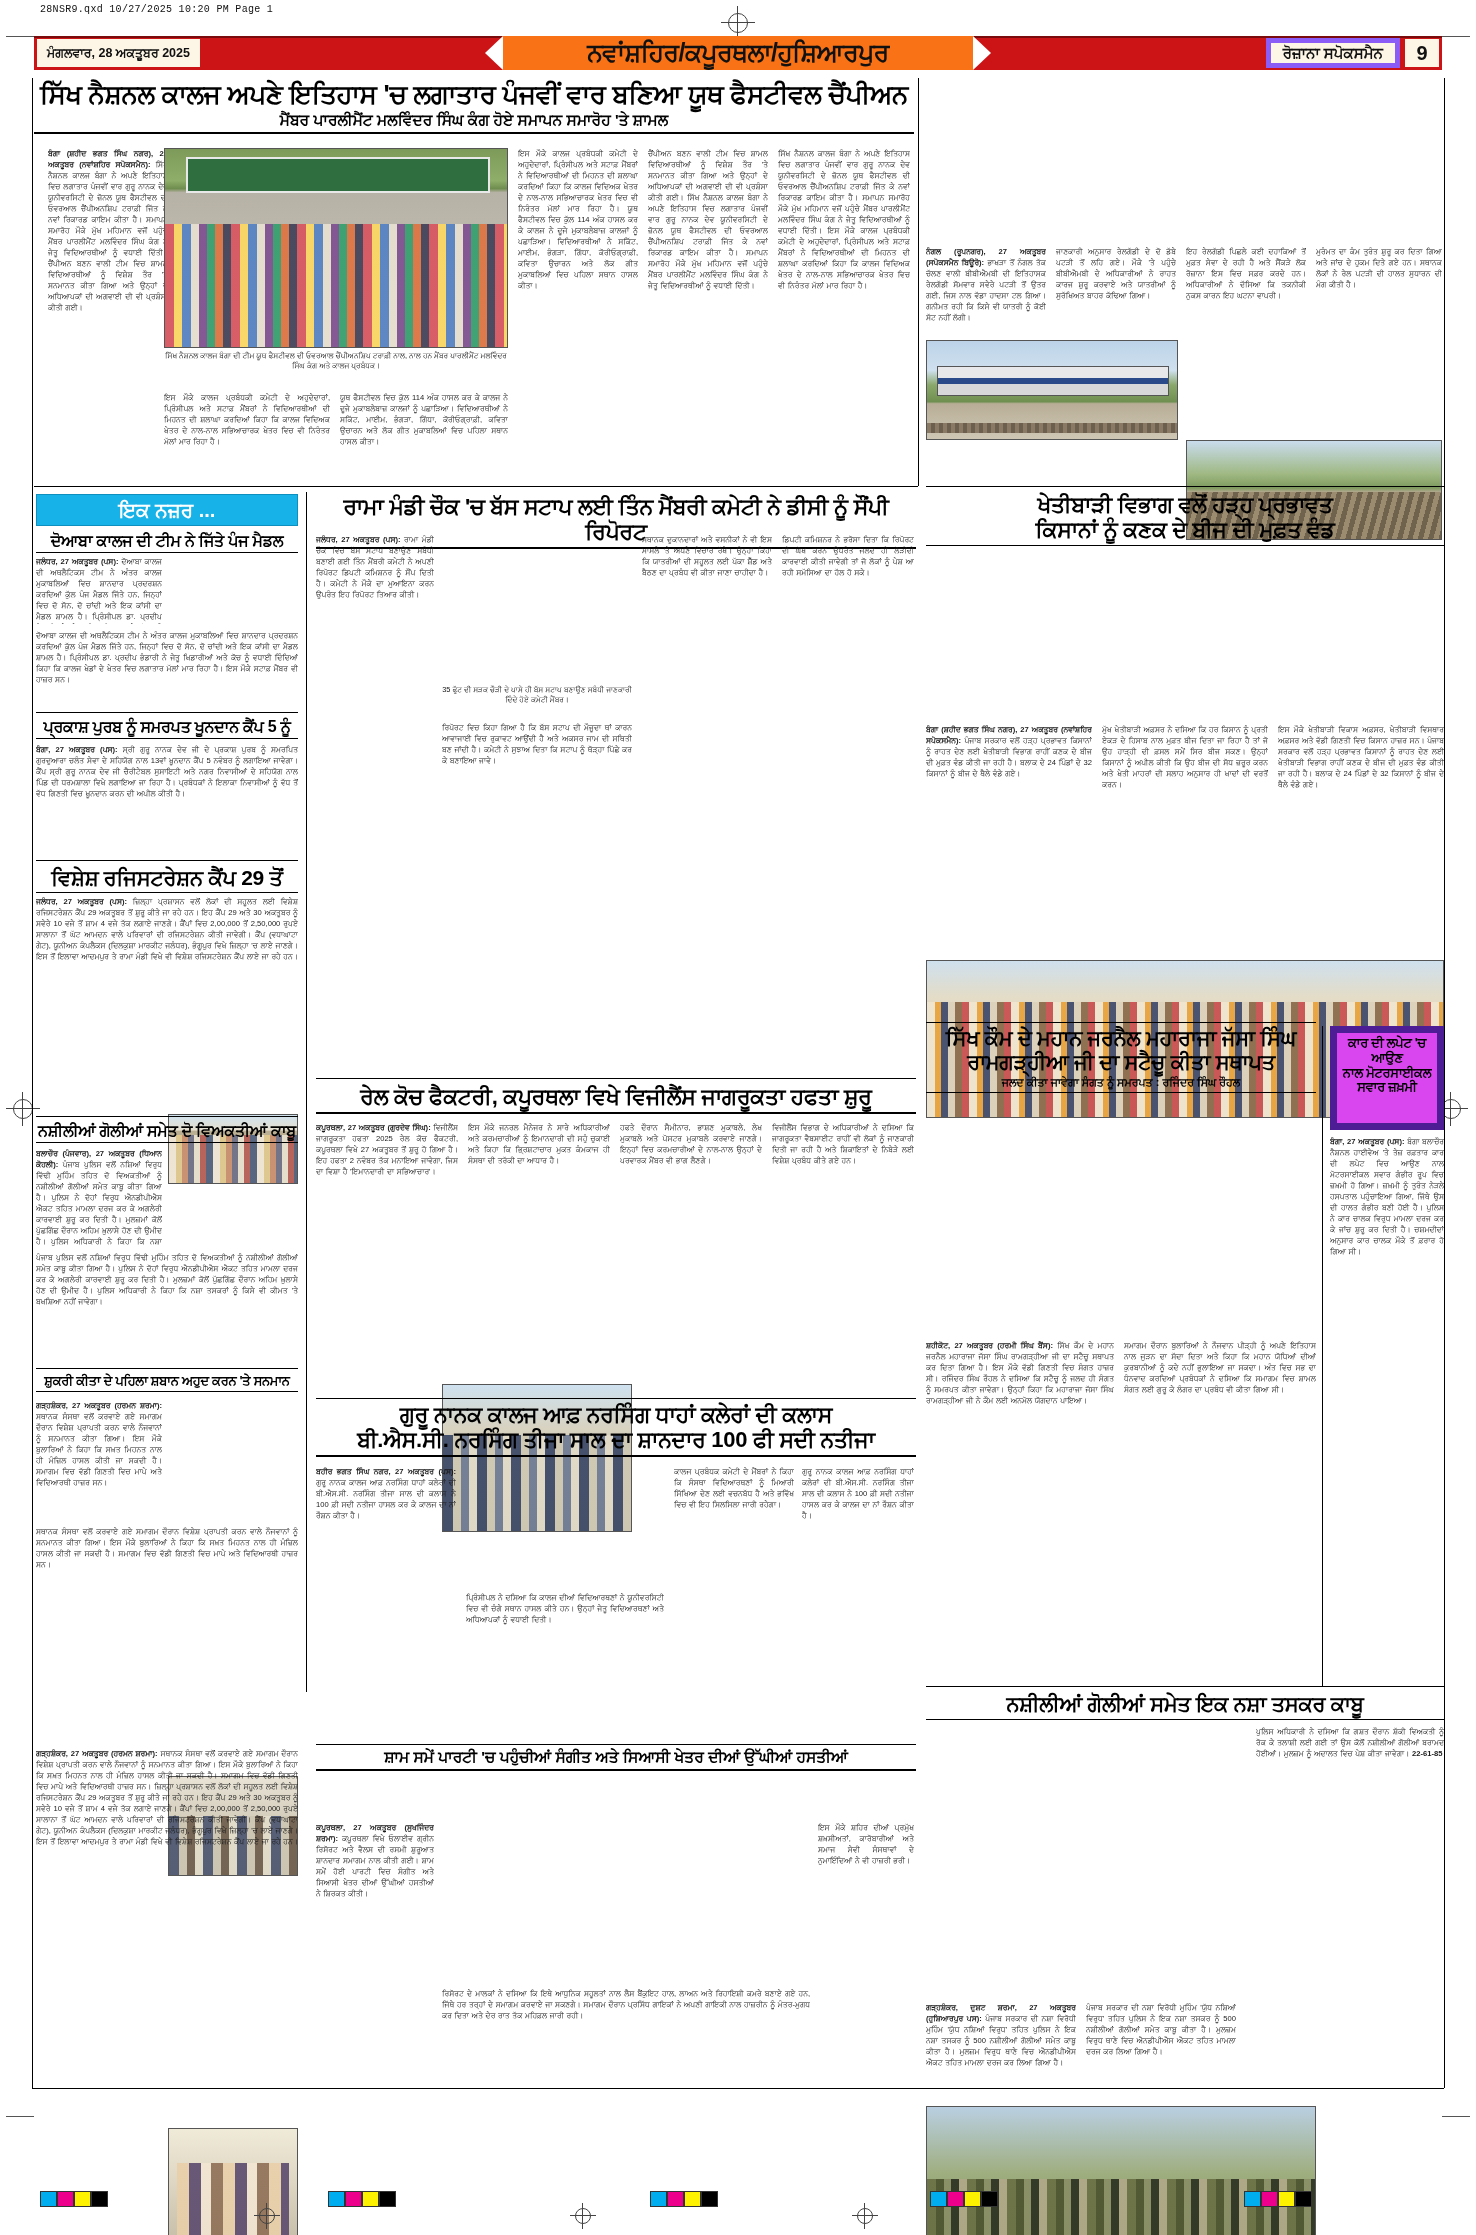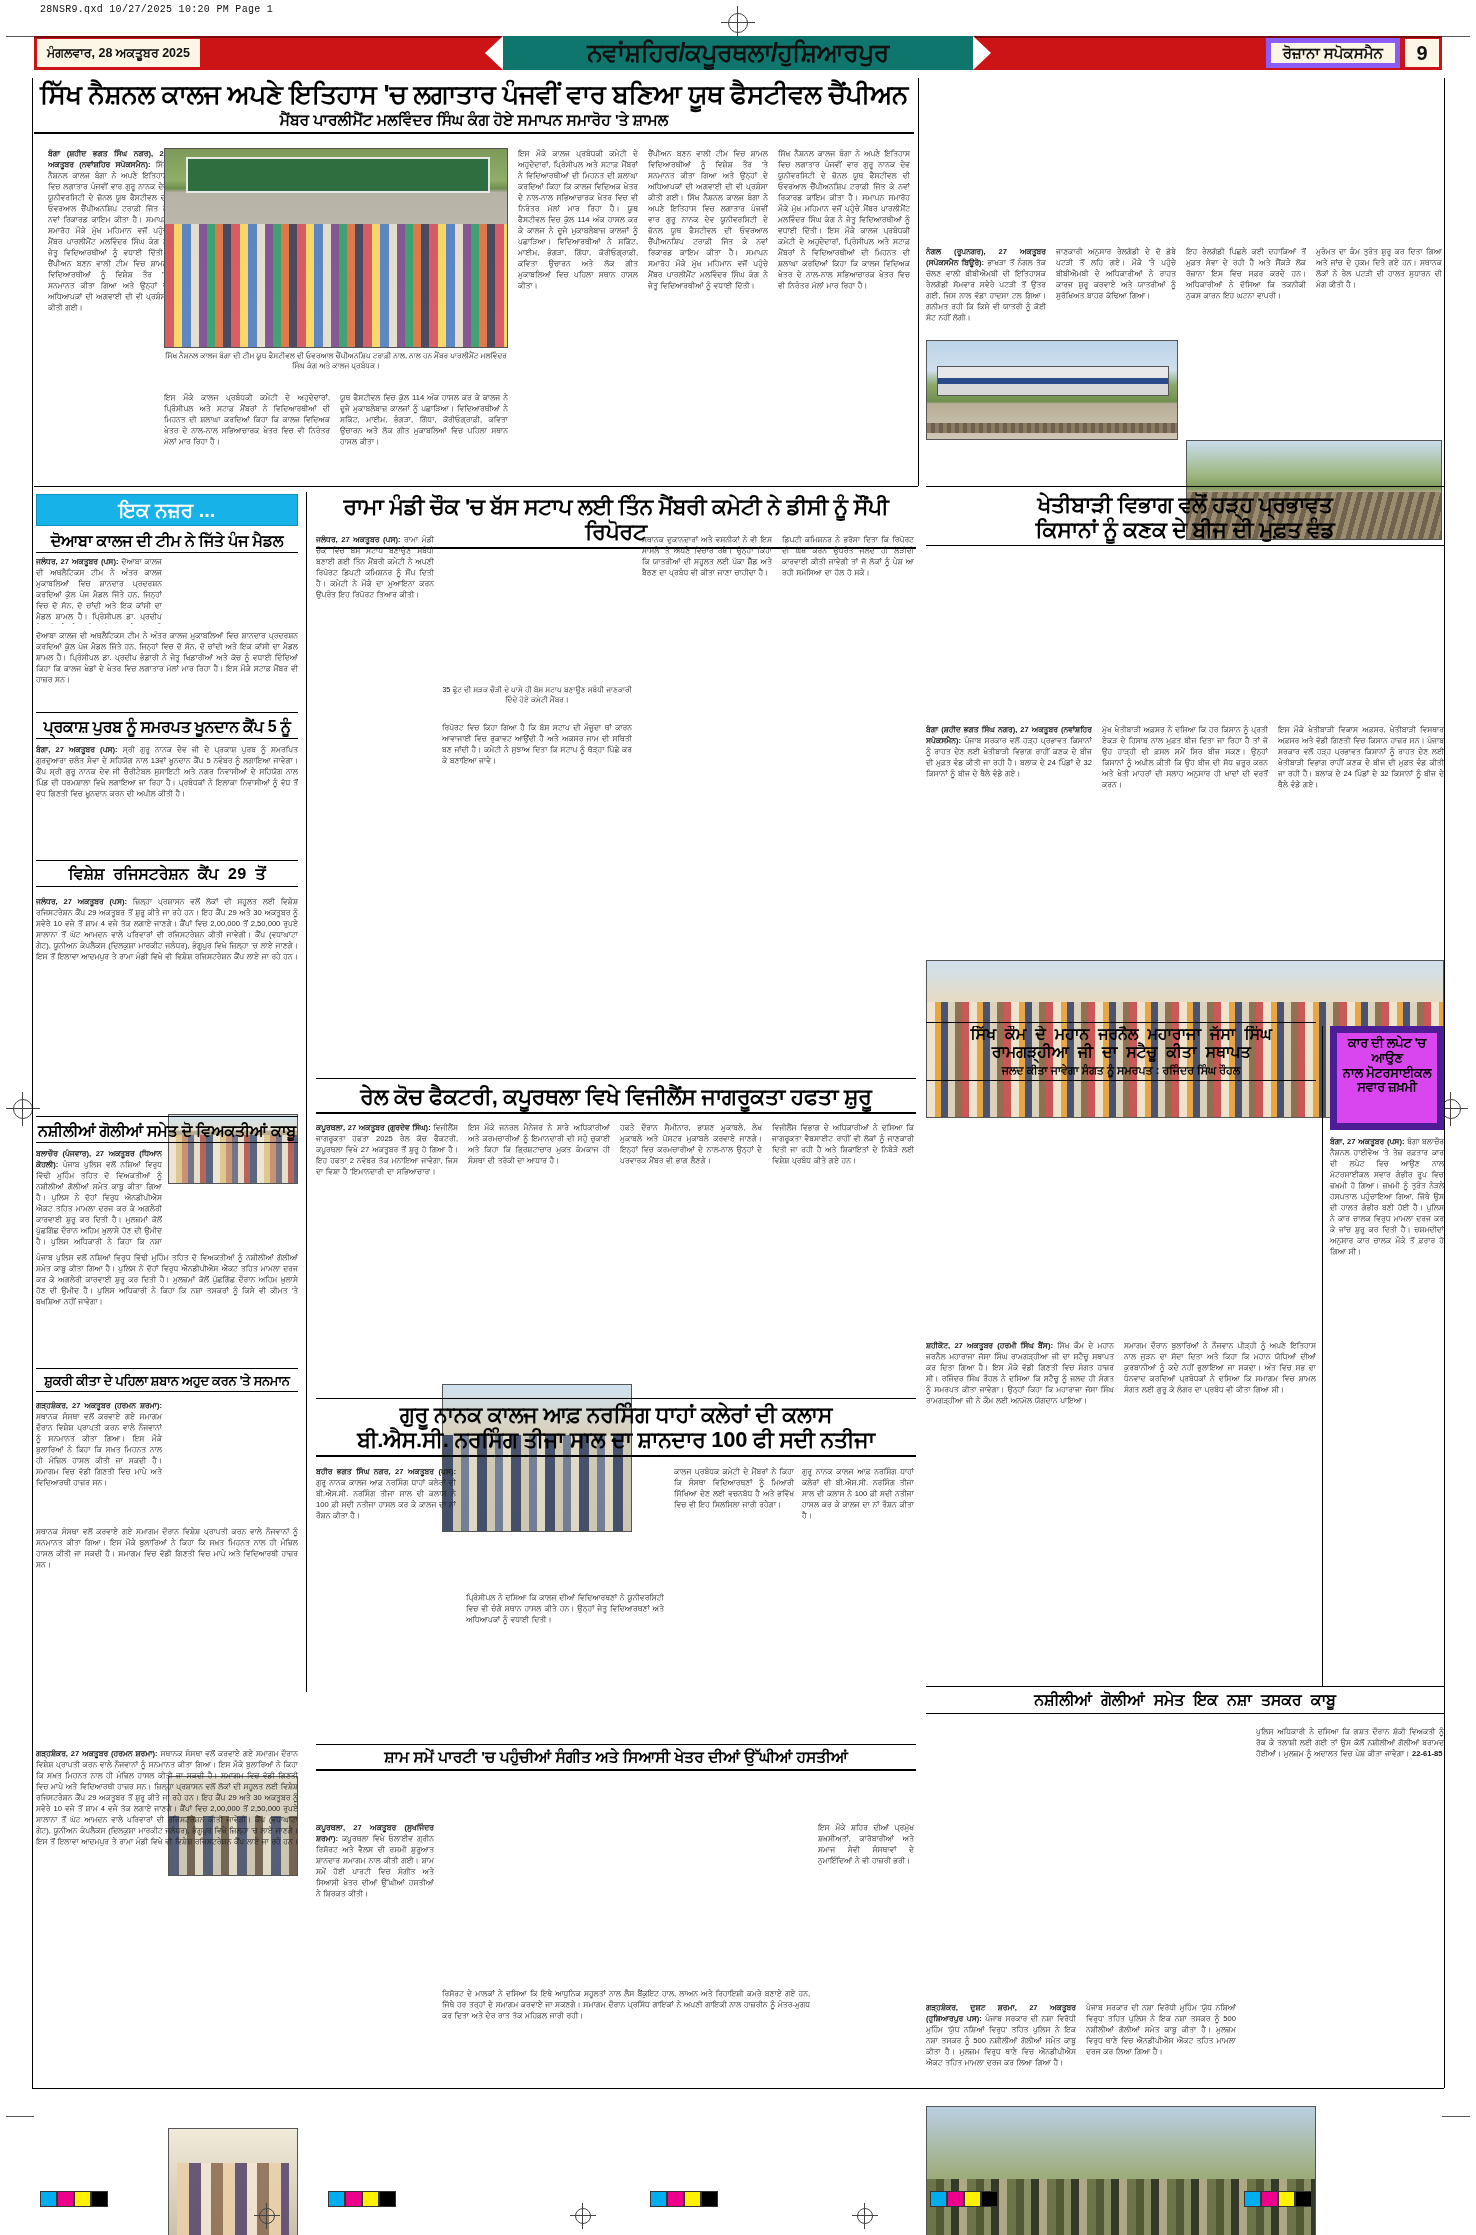--- a/index.html
+++ b/index.html
@@ -47,21 +47,21 @@
     border-top:2px solid #7a0c0e;
   }
   .mh-date {
     position:absolute; left:2px; top:2px; height:30px;
     background:#fdf6e6; border:1px solid #cc1417;
     padding:0 10px; display:flex; align-items:center;
     font-size:12.5px; font-weight:bold; color:#111; white-space:nowrap;
   }
   .mh-center {
     position:absolute; left:50%; top:0; transform:translateX(-50%);
-    height:34px; background:#0f766e;
+    height:34px; background:#f97316;
     width:470px;
     display:flex; align-items:center; justify-content:center;
     font-size:25px; font-weight:bold; color:#111; white-space:nowrap;
     letter-spacing:-0.5px;
   }
   .mh-center::before, .mh-center::after {
     content:""; position:absolute; top:0;
     border-top:17px solid transparent; border-bottom:17px solid transparent;
   }
   .mh-center::before { left:-18px; border-right:18px solid #ffffff; }
@@ -79,21 +79,21 @@
     font-size:20px; font-weight:bold; color:#111;
   }
 
   
   .hl {
     font-weight:bold; color:#000; text-align:center; line-height:1.14;
     letter-spacing:-0.3px;
   }
   .hl-xl { font-size:26px; }
   .hl-lg { font-size:22px; }
-  .hl-md { font-size:16px;font-family:Liberation Mono, monospace; }
+  .hl-md { font-size:21px; }
   .hl-sm { font-size:16px; }
   .sub {
     font-size:15.5px; font-weight:bold; text-align:center; color:#000;
     line-height:1.18;
   }
 
   .rule { border-top:1px solid #000; }
   .rule2 { border-top:2px solid #000; }
 
   

